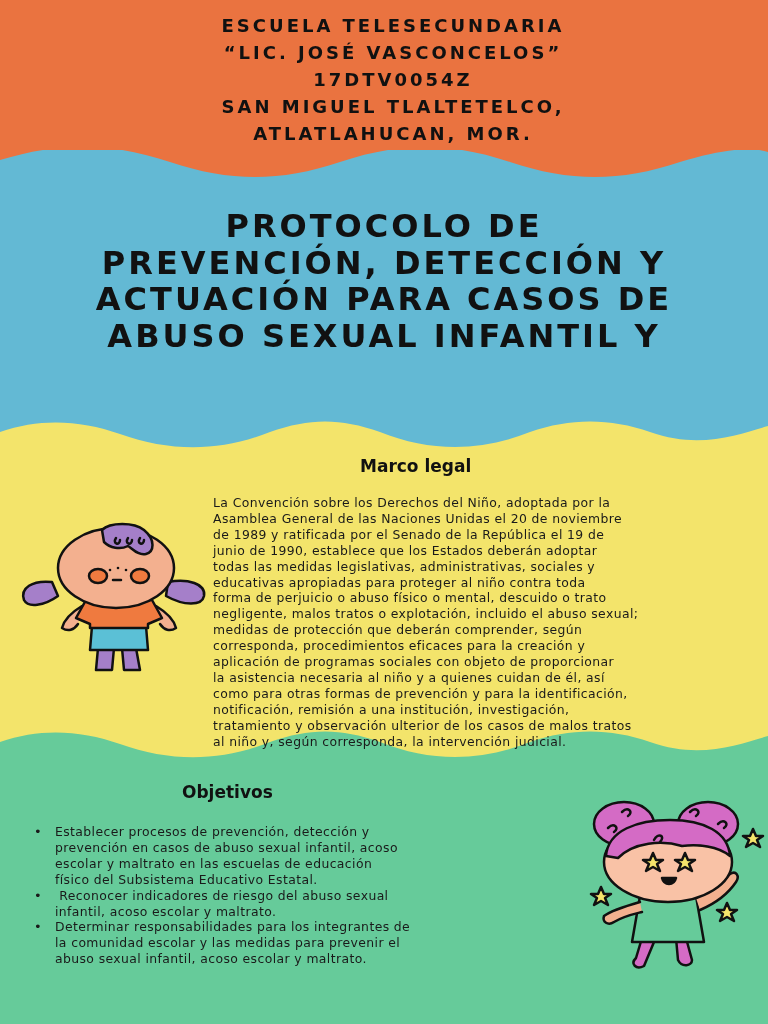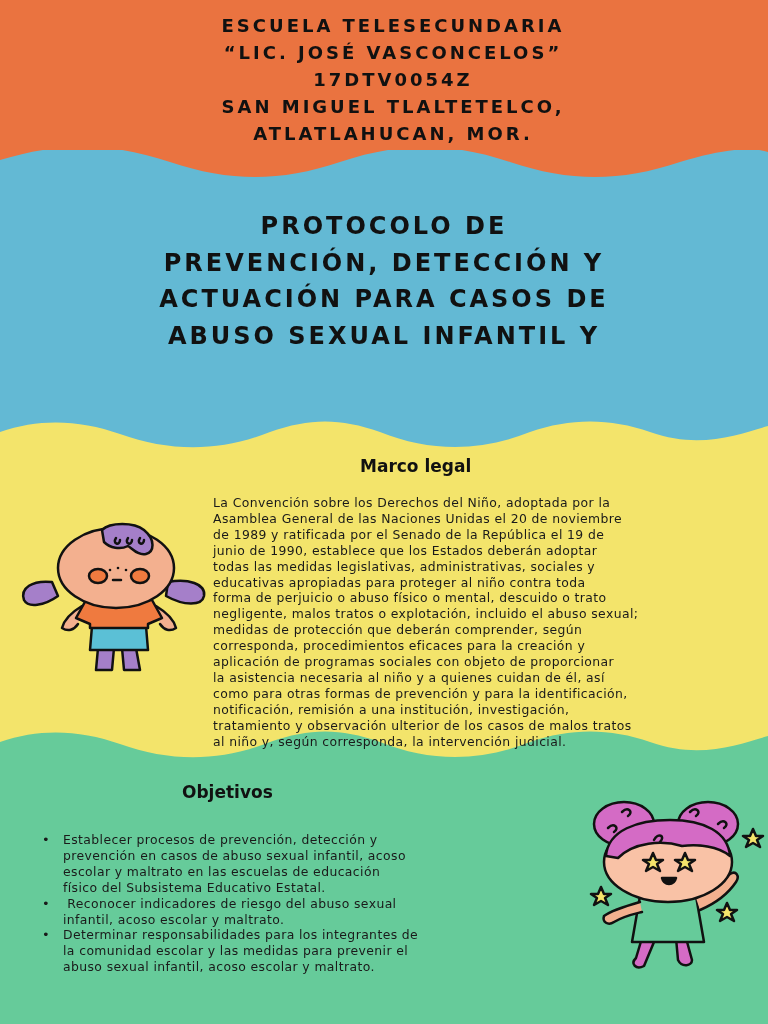--- a/index.html
+++ b/index.html
@@ -11,37 +11,37 @@
   #green { top: 730px; height: 300px; }
   .band svg { position: absolute; left: 0; top: 0; }
   .header-text {
     position: absolute; left: 9px; width: 768px; top: 12px; text-align: center;
     font-family: "DejaVu Sans", sans-serif; font-weight: 900; font-size: 18px;
     letter-spacing: 3px; line-height: 27px; color: #111; text-transform: uppercase;
   }
   .header-text div { white-space: nowrap; }
   .title-text {
     position: absolute; left: 0; width: 768px; top: 208px; text-align: center;
-    font-family: "DejaVu Sans", sans-serif; font-weight: 900; font-size: 24px;
+    font-family: "DejaVu Sans", sans-serif; font-weight: 900; font-size: 32px;
     letter-spacing: 3px; line-height: 36.5px; color: #111; text-transform: uppercase;
   }
   .title-text div { white-space: nowrap; }
   .section-heading {
     position: absolute; font-family: "DejaVu Sans", sans-serif; font-weight: 900;
     color: #111; font-size: 17px; letter-spacing: 0px;
   }
   #marco-heading { left: 360px; top: 456px; }
   #objetivos-heading { left: 182px; top: 782px; }
   .body-text {
     position: absolute; font-family: "DejaVu Sans", sans-serif; font-size: 12.4px;
     line-height: 15.9px; color: #1a1a1a; letter-spacing: 0.4px;
   }
   #marco-text { left: 213px; top: 495px; width: 560px; }
   #marco-text div { white-space: nowrap; }
-  #objetivos-list { left: 34px; top: 824px; width: 545px; margin: 8px; padding: 0; list-style: none; }
+  #objetivos-list { left: 34px; top: 824px; width: 545px; margin: 0; padding: 0; list-style: none; }
   #objetivos-list li { position: relative; padding-left: 21px; }
   #objetivos-list li::before { content: "•"; position: absolute; left: 0; top: 0; font-size: 13px; }
   #objetivos-list li div { white-space: nowrap; }
   .illus { position: absolute; }
 </style>
 </head>
 <body>
 
 <div class="band" id="orange"></div>
 

